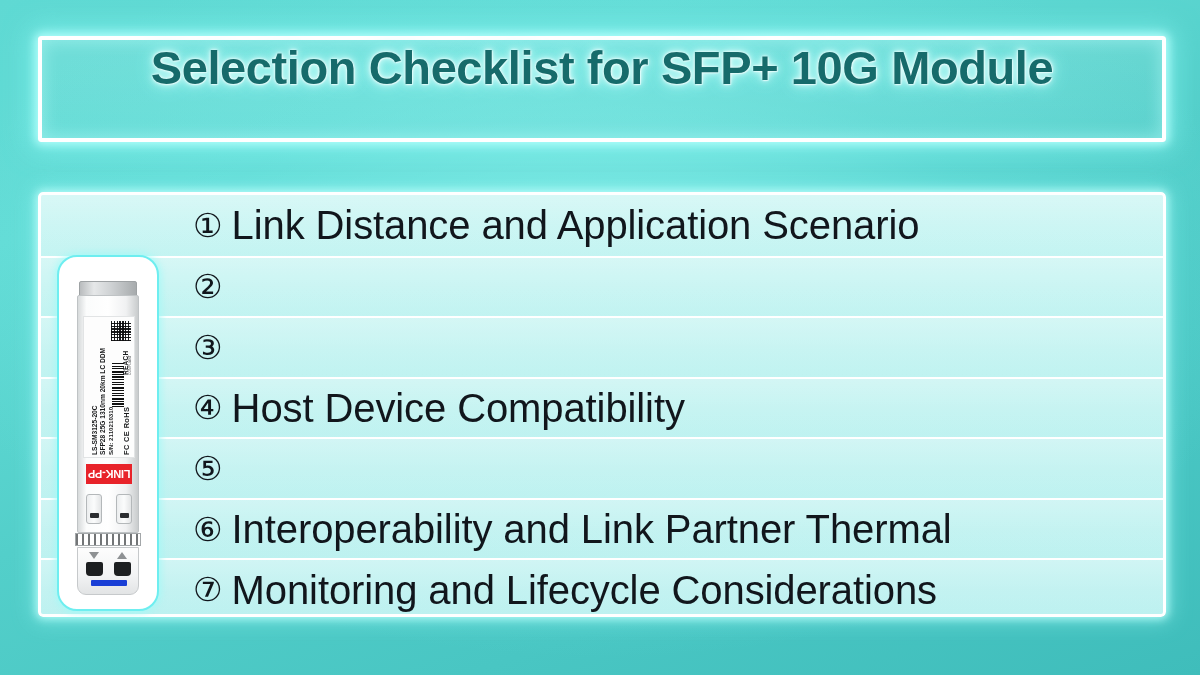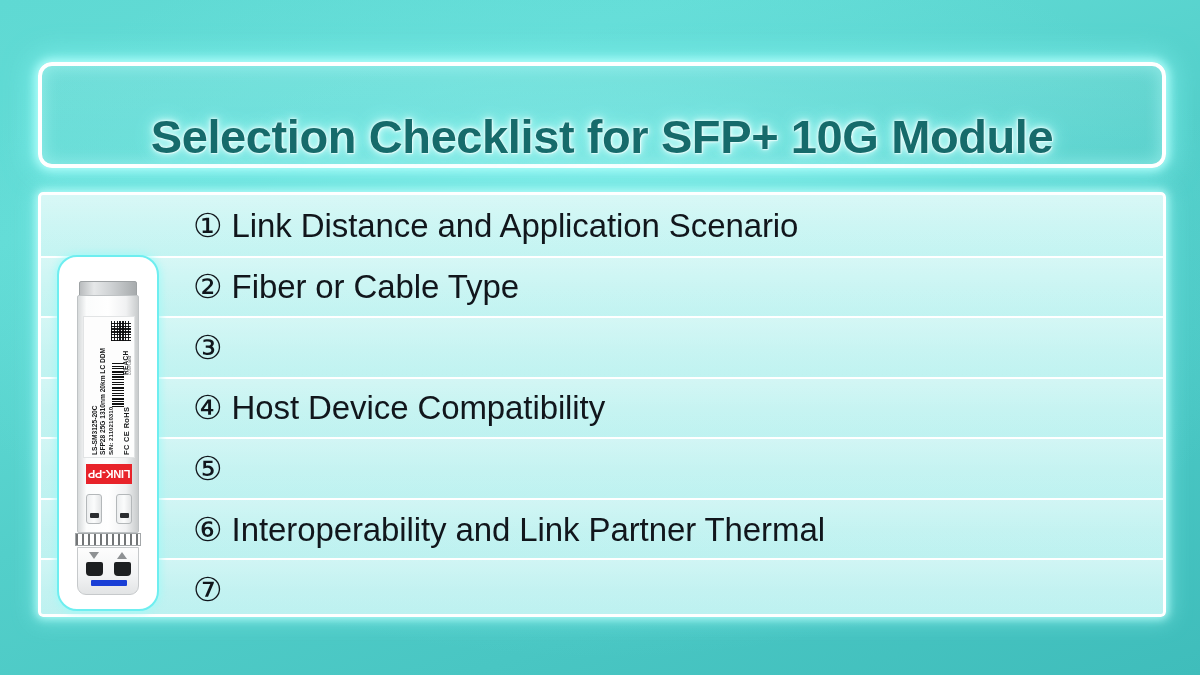--- a/index.html
+++ b/index.html
@@ -14,33 +14,33 @@
     background:
       radial-gradient(ellipse 900px 500px at 50% 42%, rgba(135,240,235,0.85) 0%, rgba(110,228,225,0.35) 45%, rgba(90,215,212,0.0) 75%),
       linear-gradient(160deg, #5fd9d3 0%, #63dcd6 22%, #53cfca 50%, #49c6c3 76%, #3fbdbb 100%);
     position: relative;
   }
 
   
   #title-box {
     position: absolute;
     left: 38px;
-    top: 62px;
+    top: 36px;
     width: 1128px;
     height: 106px;
     box-sizing: border-box;
     border: 4px solid #ffffff;
-    border-radius: 14px;
+    border-radius: 3px;
     background: linear-gradient(180deg, rgba(255,255,255,0.10) 0%, rgba(255,255,255,0.04) 100%);
     box-shadow:
       0 0 10px 3px rgba(180,255,252,0.95),
       0 0 26px 8px rgba(140,250,246,0.55),
       inset 0 0 16px 2px rgba(190,255,252,0.45);
     display: flex;
-    align-items: flex-end;
+    align-items: flex-start;
     justify-content: center;
   }
   #title-text {
     font-size: 47px;
     font-weight: bold;
     letter-spacing: -0.4px;
     color: #166b6b;
     white-space: nowrap;
     text-shadow:
       0 0 3px #ffffff,
@@ -79,21 +79,21 @@
     border-top: 2.5px solid #ffffff;
   }
   .list-row .num {
     font-size: 33px;
     color: #11161c;
     line-height: 1;
     margin-right: 9px;
     font-family: "DejaVu Sans", sans-serif;
   }
   .list-row .label {
-    font-size: 33px;
+    font-size: 40px;
     color: #11161c;
     line-height: 1;
     white-space: nowrap;
     letter-spacing: -0.1px;
   }
 
   
   #module-card {
     position: absolute;
     left: 57px;
@@ -310,21 +310,20 @@
 
 <div id="list-panel">
 
   <div class="list-row">
     <span class="num">①</span>
     <span class="label">Link Distance and Application Scenario</span>
   </div>
 
   <div class="list-row">
     <span class="num">②</span>
-    <span class="label">Fiber or Cable Type</span>
   </div>
 
   <div class="list-row">
     <span class="num">③</span>
   </div>
 
   <div class="list-row">
     <span class="num">④</span>
     <span class="label">Host Device Compatibility</span>
   </div>
@@ -333,20 +332,21 @@
     <span class="num">⑤</span>
   </div>
 
   <div class="list-row">
     <span class="num">⑥</span>
     <span class="label">Interoperability and Link Partner Thermal</span>
   </div>
 
   <div class="list-row">
     <span class="num">⑦</span>
+    <span class="label">Monitoring and Lifecycle Considerations</span>
   </div>
 
 </div>
 
 <div id="module-card">
   <div id="sfp">
 
     <div id="sfp-cap"></div>
 
     <div id="sfp-body">

